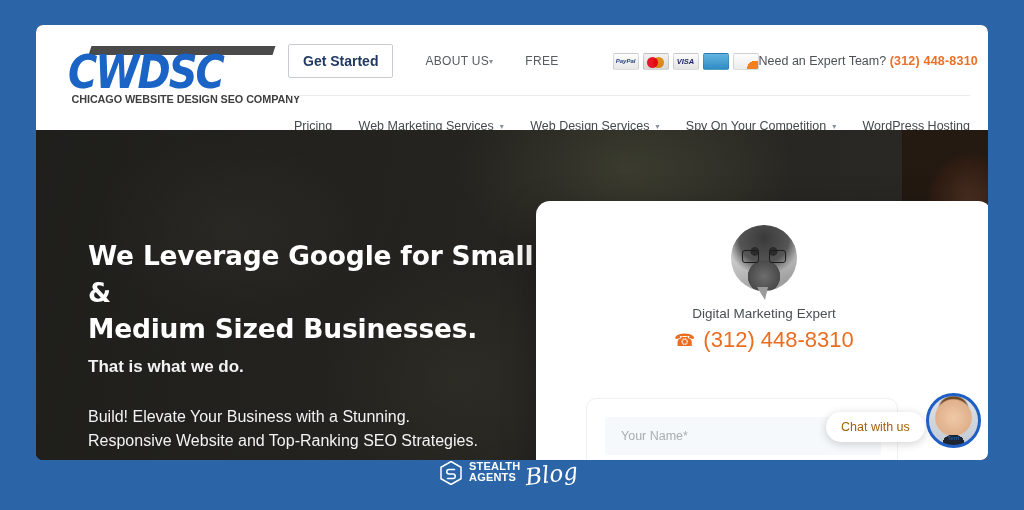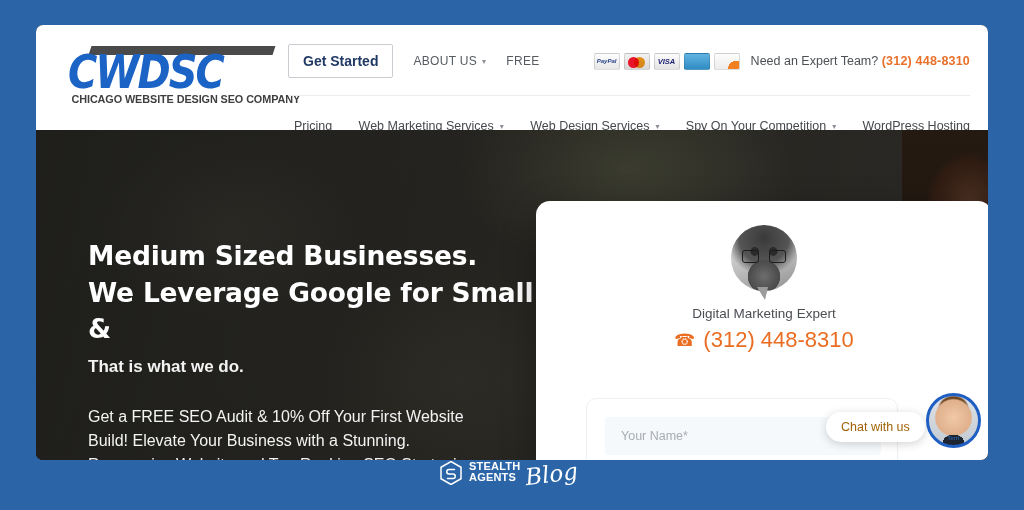--- a/index.html
+++ b/index.html
@@ -53,23 +53,23 @@
     height: 48px;
     display: flex; align-items: center;
   }
   .btn-getstarted {
     border: 1px solid #c9ccd1; background: #fff;
     color: #1f3864; font-size: 14px; font-weight: 700;
     padding: 8px 14px; border-radius: 2px;
     cursor: pointer; white-space: nowrap;
   }
   .toplink {
-    margin-left: 20px; font-size: 12px; color: #555b61;
+    margin-left: 32px; font-size: 12px; color: #555b61;
     letter-spacing: .3px; cursor: pointer; white-space: nowrap;
-    display: flex; align-items: center; gap: 5px;
+    display: flex; align-items: center; 
   }
   .caret { font-size: 8px; color: #8a9096; }
 
   .paylist { margin-left: 54px; display: flex; gap: 4px; align-items: center; }
   .pay {
     width: 26px; height: 17px; border-radius: 2px;
     display: flex; align-items: center; justify-content: center;
     font-size: 5.2px; font-weight: 700; color: #fff;
     overflow: hidden; border: 1px solid rgba(0,0,0,.12);
   }
@@ -326,27 +326,26 @@
         <span>WordPress Hosting</span>
       </div>
     </div>
   </div>
 
   <div class="hero">
     <div class="hero-hair"></div>
 
     <div class="hero-left">
       <div class="h1">
+        <div>We Leverage Google for Small &amp;</div>
         <div>Medium Sized Businesses.</div>
-        <div>We Leverage Google for Small &amp;</div>
       </div>
       <div class="h2">That is what we do.</div>
 
       <div class="lead">
-        <div>Get a FREE SEO Audit &amp; 10% Off Your First Website</div>
         <div>Build! Elevate Your Business with a Stunning.</div>
         <div>Responsive Website and Top-Ranking SEO Strategies.</div>
       </div>
 
     </div>
 
     <div class="card">
       <div class="avatar-bubble">
         <div class="ball">
           <div class="glasses">

